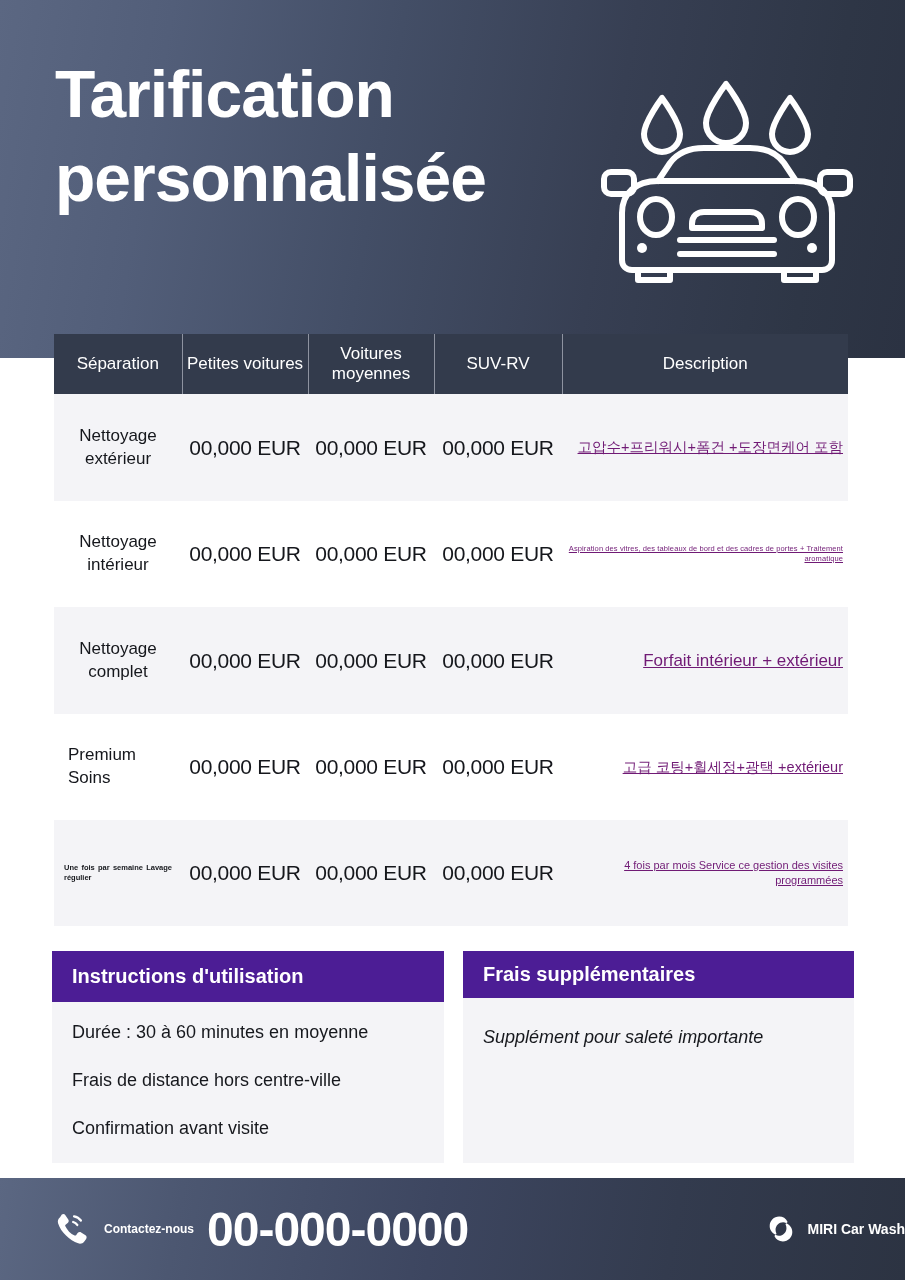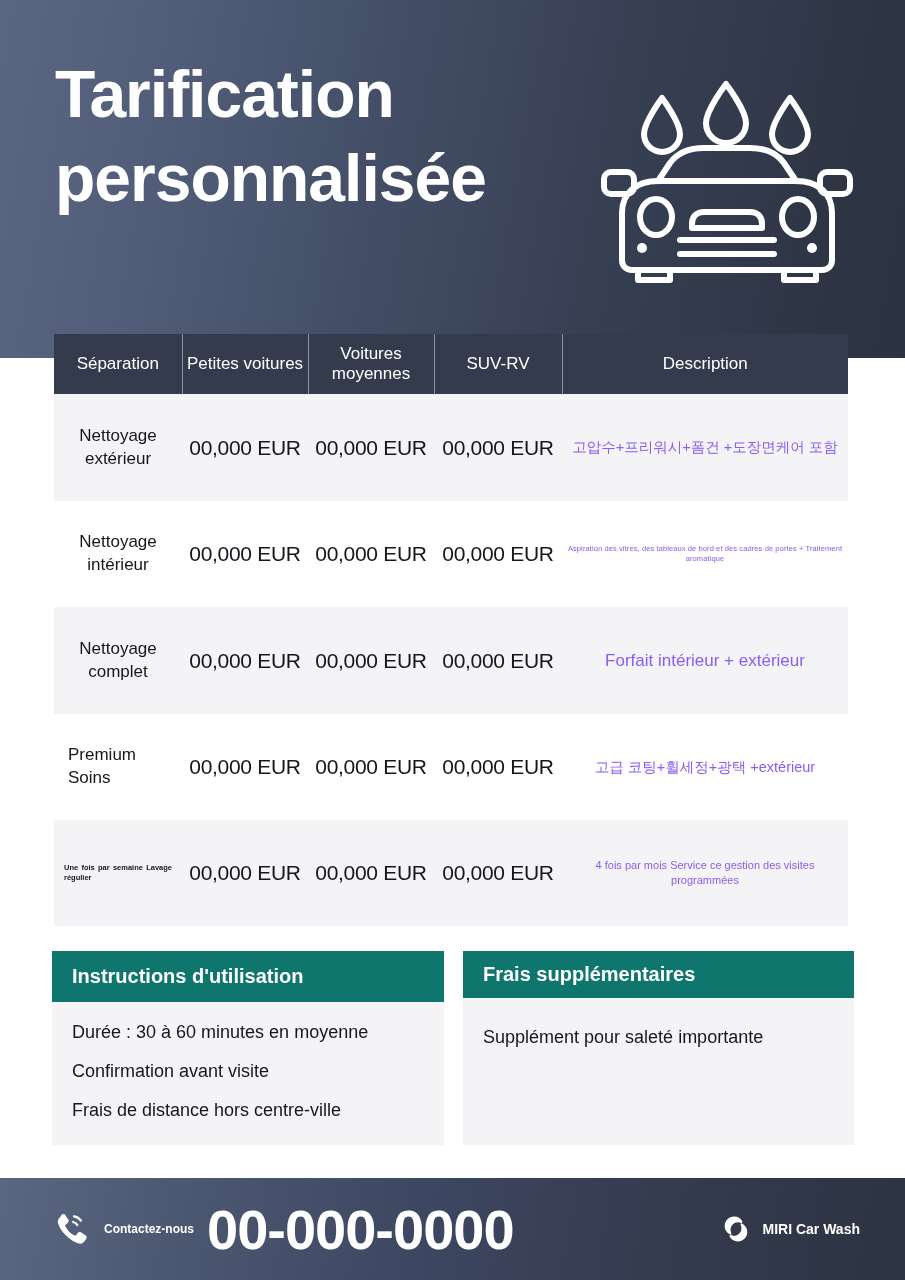--- a/index.html
+++ b/index.html
@@ -123,23 +123,24 @@
   .cell-price {
     font-size: 21px;
     font-weight: 300;
     color: #15171c;
     text-align: center;
     letter-spacing: -0.3px;
     white-space: nowrap;
   }
 
   .cell-desc {
-    text-align: center;
-    color: #8b5cf6;
+    text-align: right;
+    color: #701a75;
     line-height: 1.4;
+    text-decoration: underline;
   }
   .cell-desc.d-kr  { font-size: 14.5px; }
   .cell-desc.d-xs  { font-size: 7.5px; letter-spacing: 0.1px; }
   .cell-desc.d-md  { font-size: 17px; }
   .cell-desc.d-sm  { font-size: 11px; }
 
   
   .info-row {
     position: absolute;
     left: 52px;
@@ -152,35 +153,35 @@
   .info-card {
     width: 392px;
     background: #f4f4f7;
     display: flex;
     flex-direction: column;
     overflow: hidden;
   }
   .info-card.second { width: 391px; }
 
   .info-head {
-    background: #0f766e;
+    background: #4c1d95;
     color: #ffffff;
     font-size: 20px;
     font-weight: bold;
     padding: 14px 20px;
   }
   .info-card.second .info-head { padding: 12px 20px; }
 
   .info-body {
     padding: 17px 20px 22px 20px;
     display: flex;
     flex-direction: column;
-    gap: 13px;
-  }
-  .info-card.second .info-body { padding: 26px 20px 22px 20px; gap: 4px; }
+    gap: 22px;
+  }
+  .info-card.second .info-body { padding: 26px 20px 22px 20px; gap: 4px; font-style: italic; }
 
   .info-line {
     font-size: 18px;
     color: #16181d;
     line-height: 1.45;
   }
 
   
   .footer {
     position: absolute;
@@ -203,30 +204,29 @@
   .foot-contact {
     color: #ffffff;
     font-size: 12px;
     font-weight: bold;
     margin-left: 12px;
     white-space: nowrap;
   }
 
   .foot-number {
     color: #ffffff;
-    font-size: 56px;
+    font-size: 48px;
     font-weight: bold;
     margin-left: 13px;
     letter-spacing: -1px;
     white-space: nowrap;
   }
 
   .foot-brand {
     margin-left: auto;
-    margin-right: 45px;
     display: flex;
     align-items: center;
     gap: 10px;
   }
 
   .brand-logo { width: 34px; height: 34px; flex: 0 0 auto; }
 
   .brand-name {
     color: #ffffff;
     font-size: 14px;
@@ -326,22 +326,22 @@
       </tbody>
     </table>
   </div>
 
   <div class="info-row">
 
     <div class="info-card">
       <div class="info-head">Instructions d'utilisation</div>
       <div class="info-body">
         <div class="info-line">Durée : 30 à 60 minutes en moyenne</div>
+        <div class="info-line">Frais de distance hors centre-ville</div>
         <div class="info-line">Confirmation avant visite</div>
-        <div class="info-line">Frais de distance hors centre-ville</div>
       </div>
     </div>
 
     <div class="info-card second">
       <div class="info-head">Frais supplémentaires</div>
       <div class="info-body">
         <div class="info-line">Supplément pour saleté importante</div>
       </div>
     </div>
 

